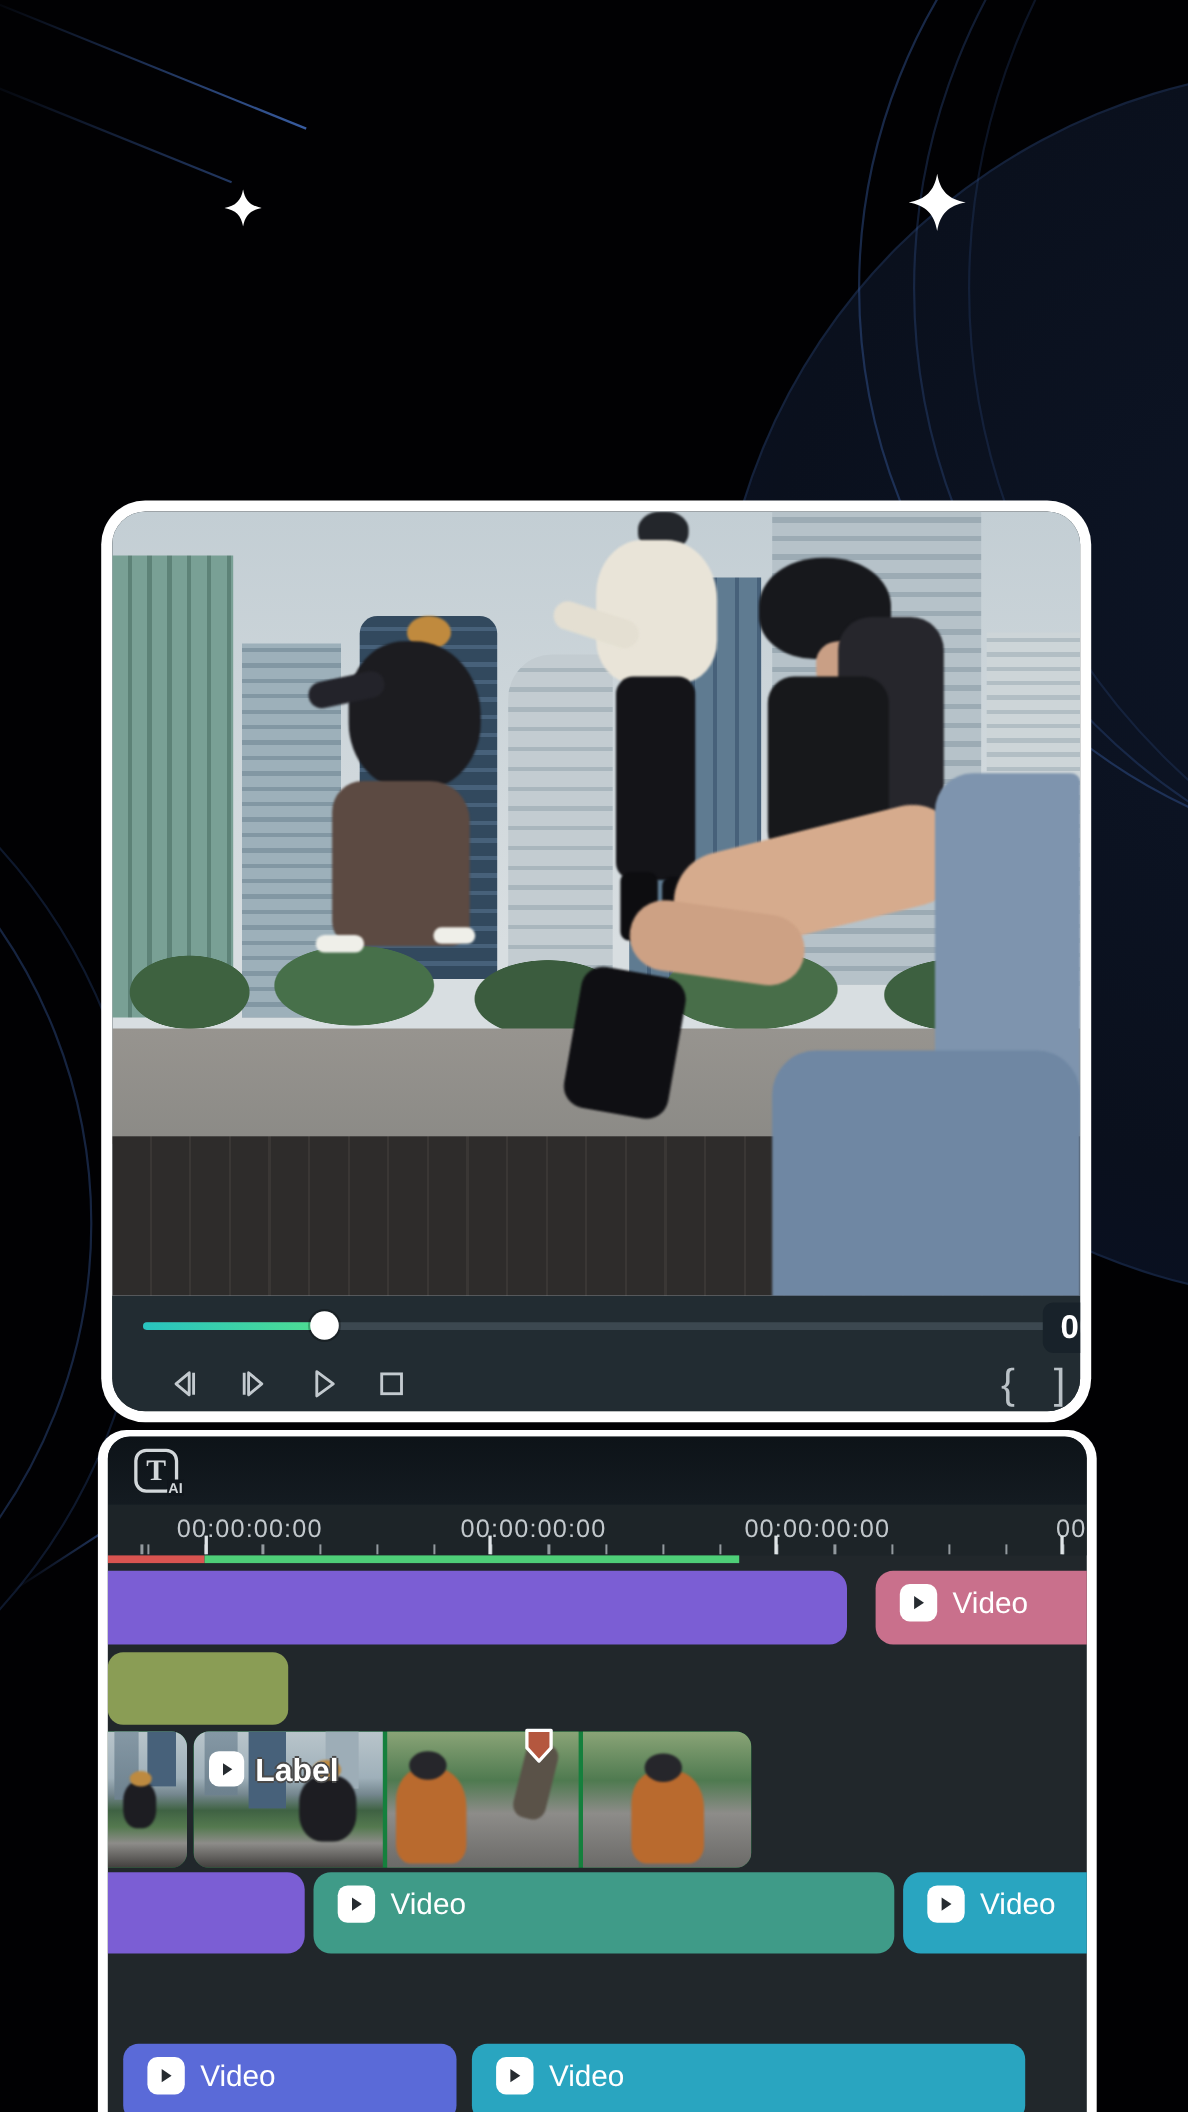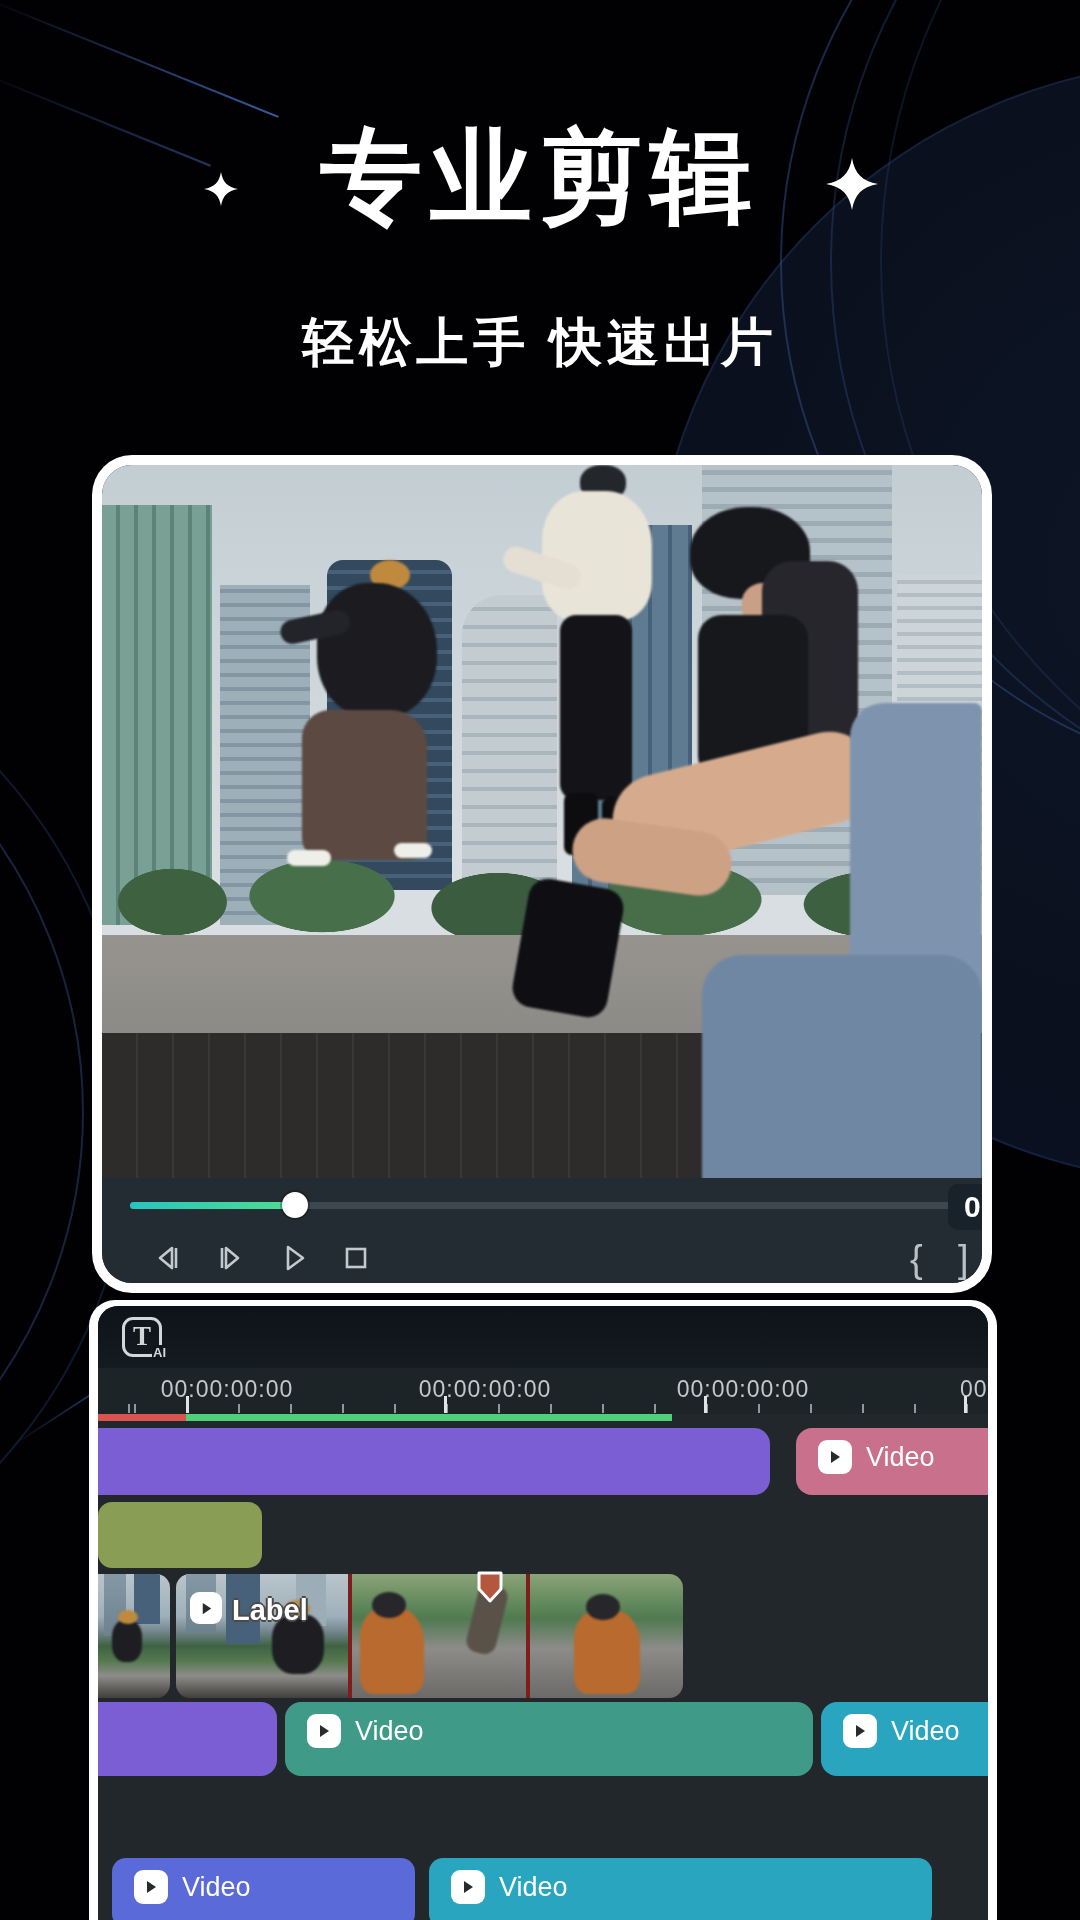--- a/index.html
+++ b/index.html
@@ -89,21 +89,21 @@
                display:flex;align-items:center;justify-content:center;}
   .clip .clabel{position:absolute;left:70px;top:14px;color:#fff;font-size:27px;font-weight:500;}
   .purple{background:#7b5ed4;}
   .olive{background:#8a9d55;}
   .pink{background:#c9708c;}
   .tealgreen{background:#3f9b88;}
   .cyan{background:#29a5c0;}
   .blue{background:#5367d8;}
   .blueviolet{background:#5a6ad8;}
 
-  .thumbseg{position:absolute;overflow:hidden;background:#7f1d1d;}
+  .thumbseg{position:absolute;overflow:hidden;background:#15803d;}
   .ph{position:absolute;inset:0;
       background:linear-gradient(180deg,#b9c5cb 0%,#9fb0ba 34%,#75878f 46%,#3f6243 58%,#54794f 70%,#8d8c89 82%,#413f3d 100%);}
   .ph .bldg{position:absolute;top:0;background:linear-gradient(180deg,#8598a5,#6d818e);}
   .lblbadge{position:absolute;left:14px;top:18px;width:32px;height:32px;border-radius:9px;background:#fff;
             display:flex;align-items:center;justify-content:center;}
   .lbltext{position:absolute;left:56px;top:20px;color:#fff;font-size:29px;font-weight:700;
            text-shadow:-2px 0 0 #4a4a4a,2px 0 0 #4a4a4a,0 -2px 0 #4a4a4a,0 2px 0 #4a4a4a;}
 </style>
 </head>
 <body>
@@ -113,28 +113,26 @@
   <div class="decor big-disc abs"></div>
   <div class="decor ring r1 abs"></div>
   <div class="decor ring r2 abs"></div>
   <div class="decor ring r3 abs"></div>
   <div class="decor ring rb1 abs"></div>
   <div class="decor ring rb2 abs"></div>
   <div class="decor dline dl1 abs"></div>
   <div class="decor dline dl2 abs"></div>
   <div class="decor dline dl3 abs"></div>
 
-  <div class="hero-title abs">专业剪辑</div>
   <svg class="abs sparkle" style="left:204px;top:172px" width="34" height="34" viewBox="0 0 40 40">
       <path d="M20 0 C22 12 28 18 40 20 C28 22 22 28 20 40 C18 28 12 22 0 20 C12 18 18 12 20 0 Z" fill="#fff"></path>
     </svg>
   <svg class="abs sparkle" style="left:826px;top:158px" width="52" height="52" viewBox="0 0 40 40">
       <path d="M20 0 C22 12 28 18 40 20 C28 22 22 28 20 40 C18 28 12 22 0 20 C12 18 18 12 20 0 Z" fill="#fff"></path>
     </svg>
-  <div class="hero-sub abs">轻松上手 快速出片</div>
 
   <div class="card abs">
     <div class="card-inner">
 
       <div class="photo">
         <div class="bld" style="left:0;top:40px;width:110px;height:420px;background:repeating-linear-gradient(90deg,#79a095 0 14px,#5d8277 14px 18px);"></div>
         <div class="bld" style="left:118px;top:120px;width:90px;height:340px;background:repeating-linear-gradient(0deg,#9db0ba 0 10px,#8297a3 10px 14px);"></div>
         <div class="bld" style="left:225px;top:95px;width:125px;height:330px;border-radius:16px 16px 0 0;background:repeating-linear-gradient(0deg,#32495e 0 12px,#47617a 12px 16px);"></div>
         <div class="bld" style="left:360px;top:130px;width:95px;height:300px;border-radius:40px 8px 0 0;background:repeating-linear-gradient(0deg,#c3ccd1 0 14px,#a9b6bd 14px 18px);"></div>
         <div class="bld" style="left:470px;top:60px;width:120px;height:380px;background:repeating-linear-gradient(90deg,#5f7b91 0 16px,#47617a 16px 20px);"></div>

